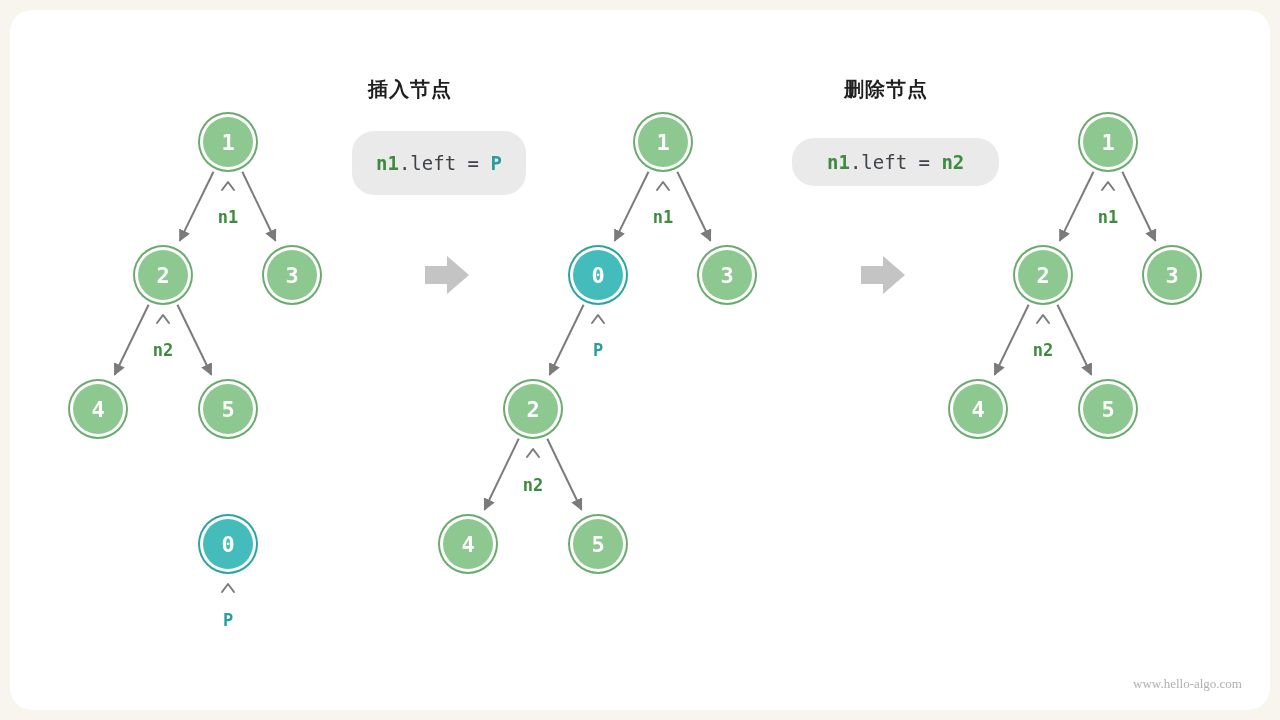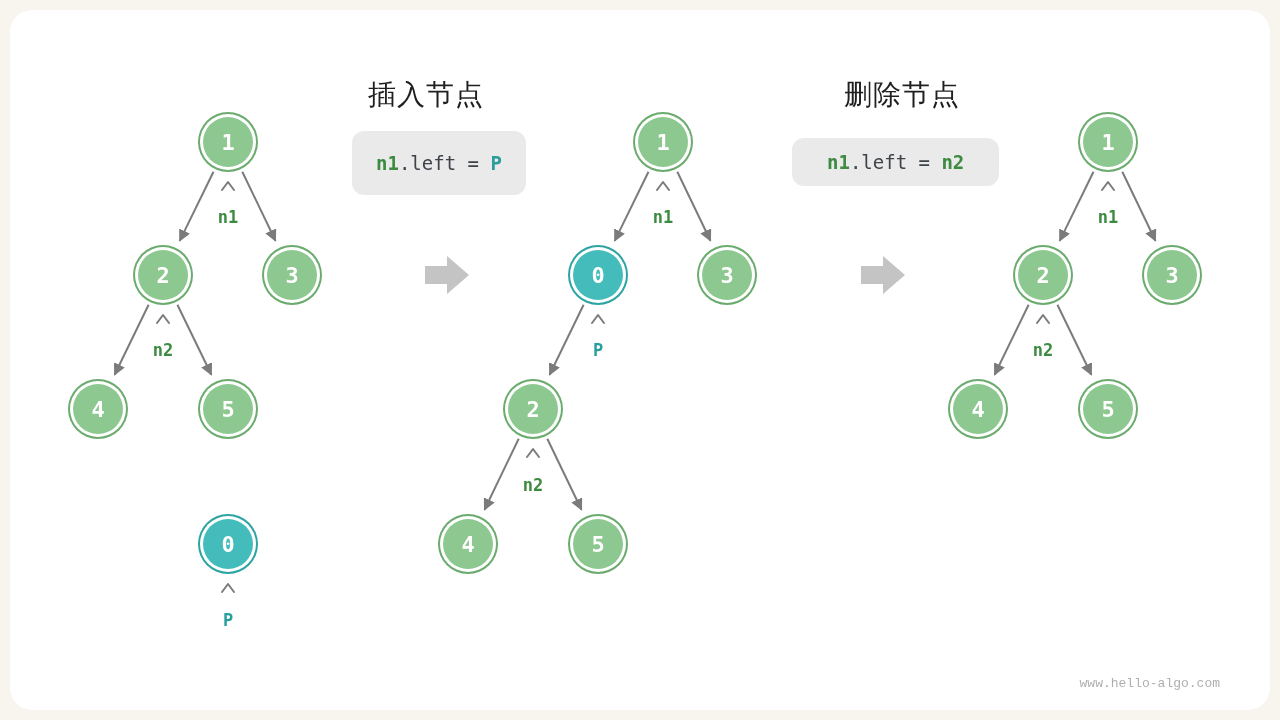--- a/index.html
+++ b/index.html
@@ -31,36 +31,36 @@
     background:var(--node-teal-fill,#44BCBC);
     box-shadow:0 0 0 3px var(--bg-panel,#fff),0 0 0 5px var(--node-teal-ring,#2EA3A3);
   }
   .ptr-label{
     position:absolute;transform:translateX(-50%);
     font-family:"DejaVu Sans Mono",monospace;font-weight:bold;font-size:17px;
   }
   .ptr-label.green{color:var(--label-green,#3D8B40);}
   .ptr-label.teal{color:var(--label-teal,#2A9D9D);}
   .section-title{
-    position:absolute;font-size:28px;font-weight:normal;color:var(--title-text,#1F1F1F);
+    position:absolute;font-size:20px;font-weight:bold;color:var(--title-text,#1F1F1F);
     letter-spacing:1px;
   }
   .code-box{
-    position:absolute;background:var(--code-bg,#EAEAEA);border-radius:12px;
+    position:absolute;background:var(--code-bg,#EAEAEA);border-radius:22px;
     padding:14px 24px;
   }
   .code-line{
     font-family:"DejaVu Sans Mono",monospace;font-size:19px;line-height:36px;
     color:var(--code-text,#3E4349);white-space:pre;
   }
   .code-var-green{color:var(--label-green,#3D8B40);font-weight:bold;}
   .code-var-teal{color:var(--label-teal,#2A9D9D);font-weight:bold;}
   .watermark{
-    position:absolute;right:60px;top:676px;
-    font-family:Liberation Mono, monospace;font-size:13px;
+    position:absolute;right:38px;top:676px;
+    font-family:Liberation Serif, serif;font-size:13px;
     color:var(--watermark-text,#AFAFAF);
   }
 </style>
 </head>
 <body>
 
 <div class="panel"></div>
 
 <svg class="layer" viewBox="0 0 1280 720">
   <defs>

